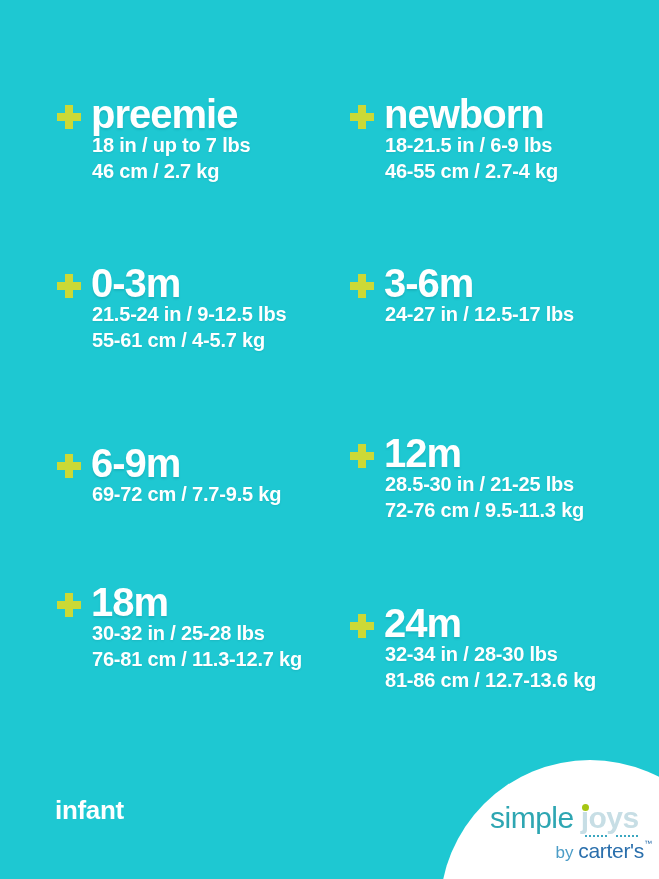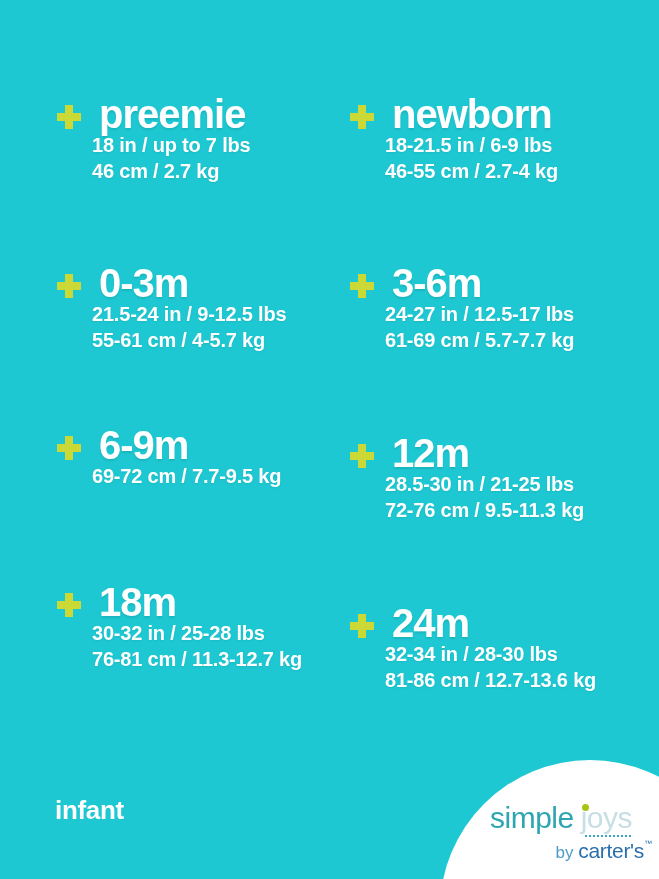--- a/index.html
+++ b/index.html
@@ -15,21 +15,21 @@
 
   
   .size-block {
     position: absolute;
     width: 290px;
     color: #FFFFFF;
   }
   .size-row {
     display: flex;
     align-items: flex-start;
-    gap: 18px;
+    gap: 10px;
   }
   .plus {
     position: relative;
     width: 24px;
     height: 24px;
     margin-top: 9px;
     flex: 0 0 auto;
   }
   .plus::before, .plus::after {
     content: "";
@@ -101,21 +101,21 @@
   }
   .logo-simple {
     color: #2EA6B2;
     font-weight: 400;
     margin-top: 32px;
   }
   .logo-joys {
     position: relative;
     display: inline-block;
     color: #C7DEE5;
-    font-weight: 400;
+    font-weight: 700;
     margin-left: 7px;
   }
   .j-dot {
     position: absolute;
     left: 1px;
     top: 2px;
     width: 7px;
     height: 7px;
     border-radius: 50%;
     background: #A6C613;
@@ -189,25 +189,24 @@
     </div>
   </div>
 
   <div class="size-block" style="left:350px; top:265px">
     <div class="size-row">
       <span class="plus"></span>
       <span class="size-label">3-6m</span>
     </div>
     <div class="size-details">
       <div>24-27 in / 12.5-17 lbs</div>
-      <div>61-69 cm / 5.7-7.7 kg</div>
-    </div>
-  </div>
-
-  <div class="size-block" style="left:57px; top:427px">
+    </div>
+  </div>
+
+  <div class="size-block" style="left:57px; top:445px">
     <div class="size-row">
       <span class="plus"></span>
       <span class="size-label">6-9m</span>
     </div>
     <div class="size-details">
       <div>69-72 cm / 7.7-9.5 kg</div>
     </div>
   </div>
 
   <div class="size-block" style="left:350px; top:435px">

